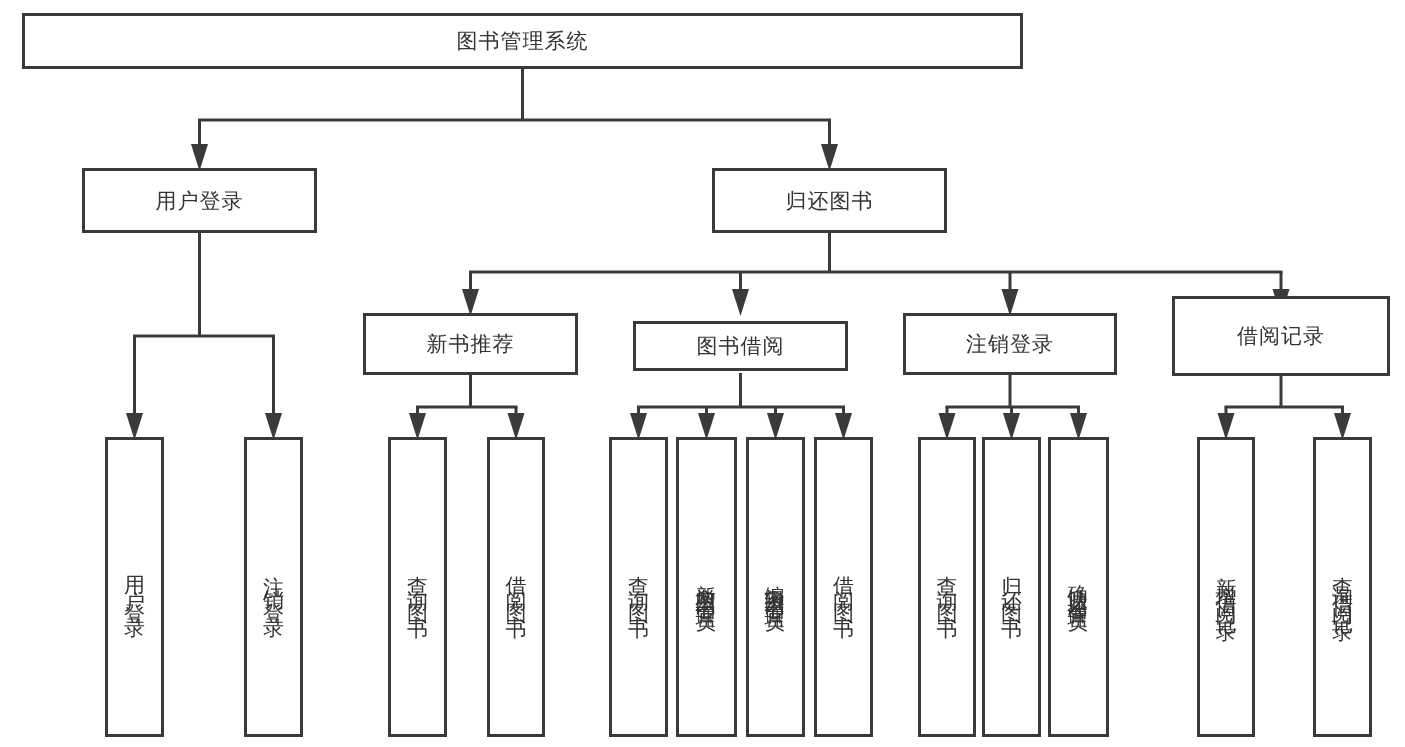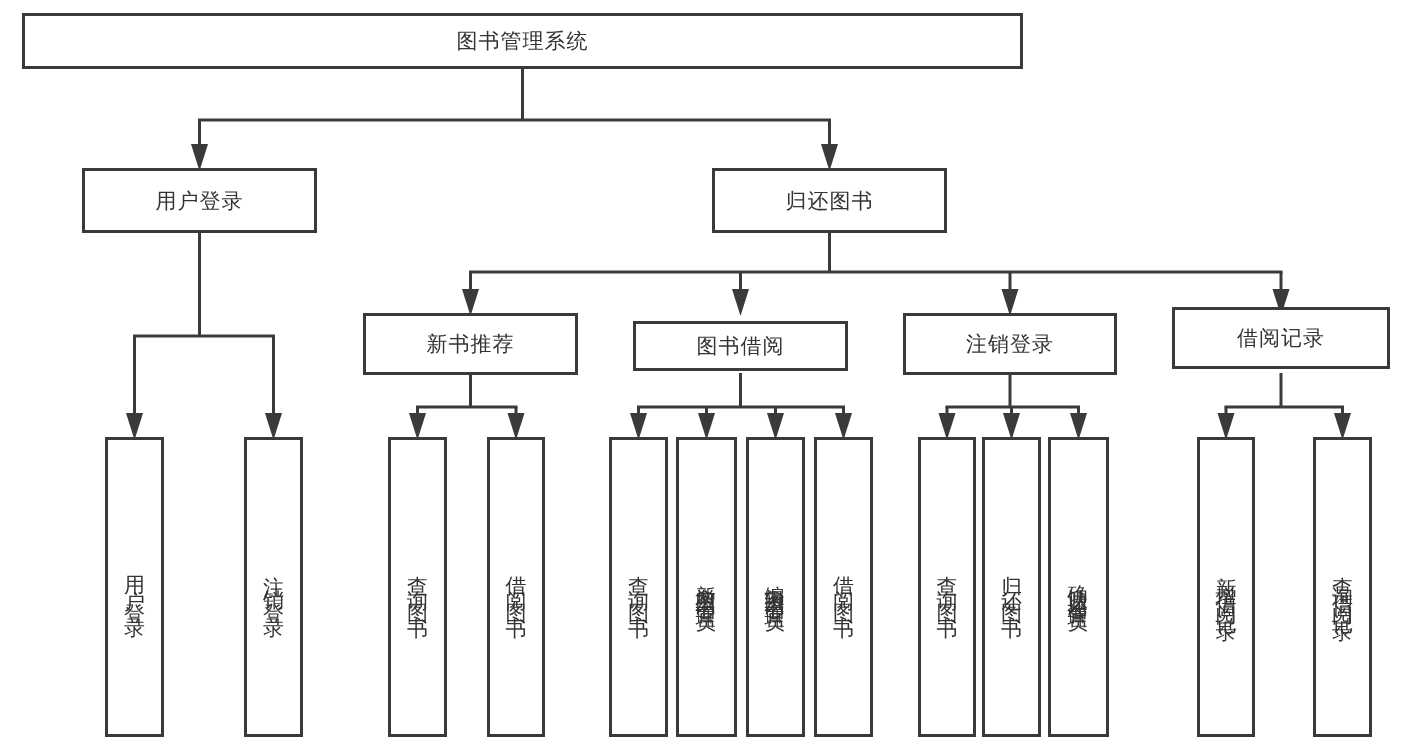--- a/index.html
+++ b/index.html
@@ -129,21 +129,21 @@
       </div>
       <div class="node horizontal" style="left: 363px; top: 313px; width: 215px; height: 62px;">
         <span>新书推荐</span>
       </div>
       <div class="node horizontal" style="left: 633px; top: 313px; width: 215px; height: 50px; margin-top: 8px;">
         <span>图书借阅</span>
       </div>
       <div class="node horizontal" style="left: 903px; top: 313px; width: 214px; height: 62px;">
         <span>注销登录</span>
       </div>
-      <div class="node horizontal" style="left: 1172px; top: 307px; width: 218px; height: 62px;">
+      <div class="node horizontal" style="left: 1172px; top: 296px; width: 218px; height: 80px;">
         <span>借阅记录</span>
       </div>
       <div class="node vertical" style="left: 388px; top: 437px; width: 59px; height: 300px;">
         <span>查询图书</span>
       </div>
       <div class="node vertical" style="left: 487px; top: 437px; width: 58px; height: 300px;">
         <span>借阅图书</span>
       </div>
       <div class="node vertical" style="left: 609px; top: 437px; width: 59px; height: 300px;">
         <span>查询图书</span>

